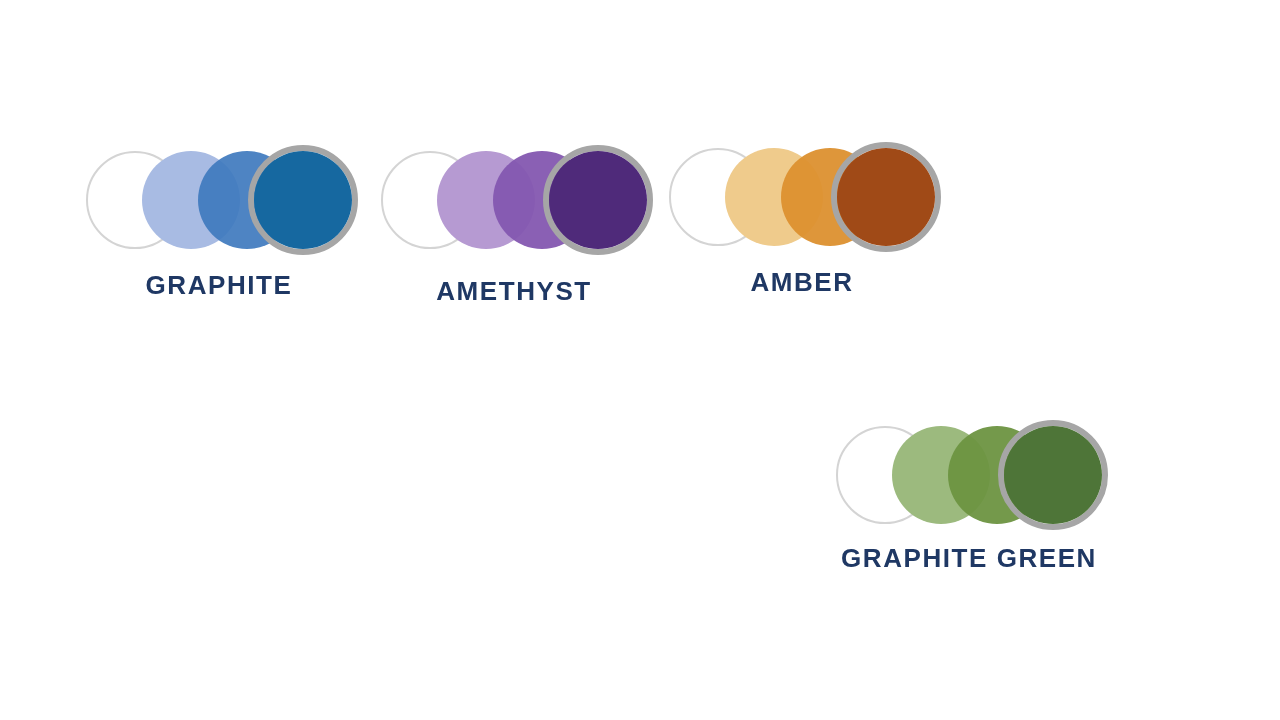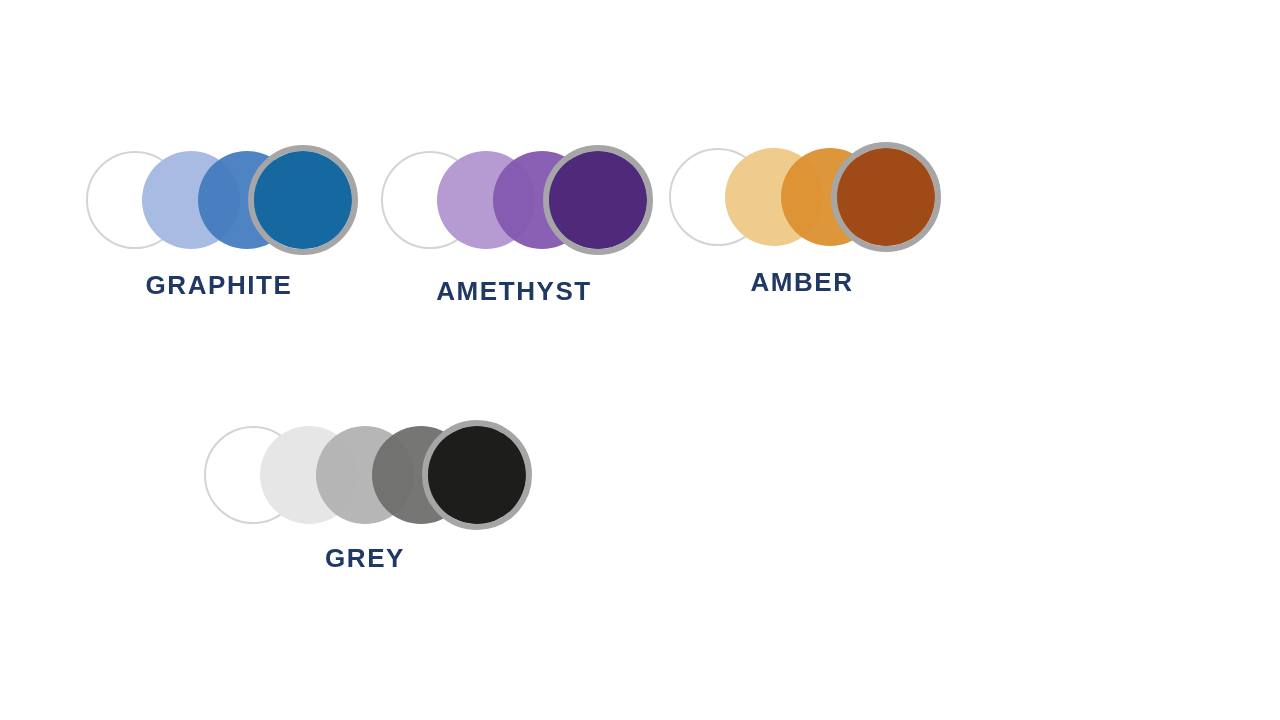--- a/index.html
+++ b/index.html
@@ -66,24 +66,23 @@
     <div class="swatch-group" style="left: 663px; top: 142px; width: 278px; height: 110px;">
       <svg class="swatch-circles" width="278" height="110" viewBox="0 0 278 110">
         <circle cx="55" cy="55" r="48" fill="#ffffff" stroke="#D4D4D4" stroke-width="2"></circle>
         <circle cx="111" cy="55" r="49" fill="#EFCB8C"></circle>
         <circle cx="167" cy="55" r="49" fill="#DC902F" opacity="0.95"></circle>
         <circle cx="223" cy="55" r="52" fill="none" stroke="#A6A6A6" stroke-width="6"></circle>
         <circle cx="223" cy="55" r="49" fill="#A04A17"></circle>
       </svg>
       <div class="swatch-label" style="top: 127px; color: rgb(31, 56, 100);">AMBER</div>
     </div>
-    <div class="swatch-group" style="left: 198px; top: 420px; width: 334px; height: 110px;">
-      <svg class="swatch-circles" width="334" height="110" viewBox="0 0 334 110">
+    <div class="swatch-group" style="left: 830px; top: 420px; width: 278px; height: 110px;">
+      <svg class="swatch-circles" width="278" height="110" viewBox="0 0 278 110">
         <circle cx="55" cy="55" r="48" fill="#ffffff" stroke="#D4D4D4" stroke-width="2"></circle>
-        <circle cx="111" cy="55" r="49" fill="#E6E6E6"></circle>
-        <circle cx="167" cy="55" r="49" fill="#B2B2B2" opacity="0.95"></circle>
-        <circle cx="223" cy="55" r="49" fill="#6F6F6E" opacity="0.95"></circle>
-        <circle cx="279" cy="55" r="52" fill="none" stroke="#A6A6A6" stroke-width="6"></circle>
-        <circle cx="279" cy="55" r="49" fill="#1D1D1B"></circle>
+        <circle cx="111" cy="55" r="49" fill="#9CBA7E"></circle>
+        <circle cx="167" cy="55" r="49" fill="#6D9341" opacity="0.95"></circle>
+        <circle cx="223" cy="55" r="52" fill="none" stroke="#A6A6A6" stroke-width="6"></circle>
+        <circle cx="223" cy="55" r="49" fill="#4E7538"></circle>
       </svg>
-      <div class="swatch-label" style="top: 125px; color: rgb(31, 56, 100);">GREY</div>
+      <div class="swatch-label" style="top: 125px; color: rgb(31, 56, 100);">GRAPHITE GREEN</div>
     </div>
   </div>
 
 </body></html>

